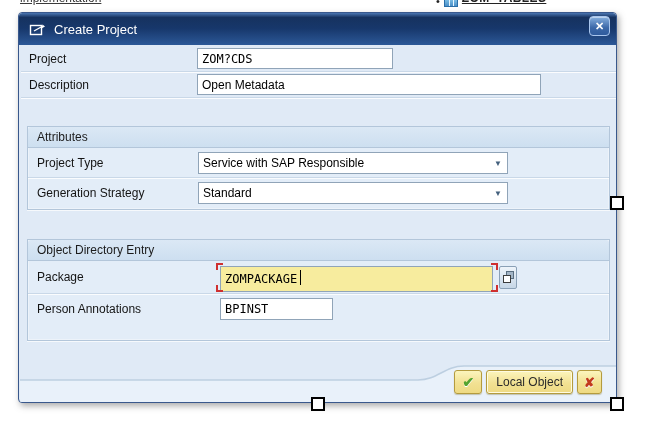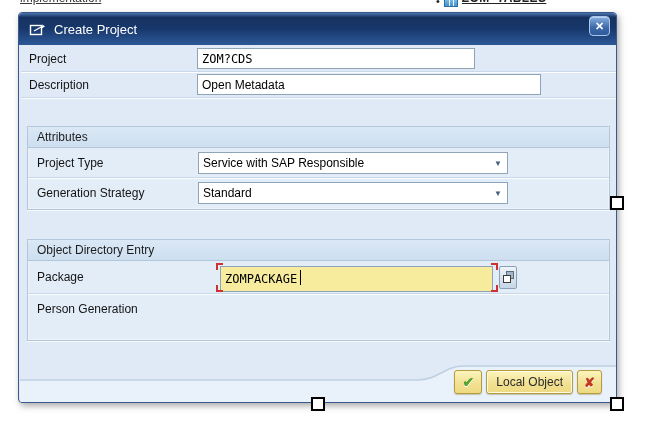--- a/index.html
+++ b/index.html
@@ -35,21 +35,21 @@
   .close-btn span{color:#fff;font-weight:bold;font-size:11px;line-height:1;}
 
   
   .row{position:absolute;left:2px;width:595px;height:26px;display:flex;align-items:center;
        border-bottom:1px solid #c9d8e8;box-shadow:0 1px 0 rgba(255,255,255,.85);}
   .row-project{top:33px;} .row-desc{top:59px;}
   .lbl{font-size:12px;color:#141414;}
   .row .lbl{margin-left:8px;width:168px;}
   .txt{height:21px;border:1px solid #90a4b8;background:#fff;font-size:12px;padding:0 4px;color:#000;}
   .mono{font-family:"DejaVu Sans Mono",monospace;}
-  .w-project{width:278px;} .w-desc{width:344px;}
+  .w-project{width:196px;} .w-desc{width:344px;}
 
   
   .group{position:absolute;left:8px;width:583px;border:1px solid #b3c6da;border-radius:0;background:#e3edf8;
          box-shadow:0 1px 0 rgba(255,255,255,.7), inset 0 0 0 1px rgba(255,255,255,.35);}
   .group-attr{top:113px;height:84px;}
   .group-ode{top:226px;height:102px;}
   .group-header{height:21px;line-height:21px;padding-left:9px;font-size:12px;color:#1c1c1c;
          background:linear-gradient(180deg,#dbe8f5,#cddff0);border-bottom:1px solid #b3c6da;
          border-radius:3px 3px 0 0;}
   .grow{position:relative;height:30px;display:flex;align-items:center;border-bottom:1px solid #c9d8e8;
@@ -164,21 +164,22 @@
           <div class="corner c-bl"></div>
           <div class="corner c-tr"></div>
           <div class="corner c-br"></div>
         </div>
         <div class="f4-btn">
           <span class="sq-back"></span>
           <span class="sq-front"></span>
         </div>
       </div>
       <div class="grow grow-person last">
-        <span class="lbl">Person Generation</span>
+        <span class="lbl">Person Annotations</span>
+        <input class="txt mono field-person" value="BPINST" style="">
       </div>
     </div>
 
     <svg class="curve" width="597" height="51">
       <path d="M0,27 H398 C418,27 424,13 444,13 H597 V51 H0 Z" fill="#e9f1fa"></path>
       <path d="M0,27 H398 C418,27 424,13 444,13 H597" fill="none" stroke="#bdcfe1" stroke-width="1.5"></path>
     </svg>
 
     <div class="footer-buttons">
       <div class="btn-y btn-check">

